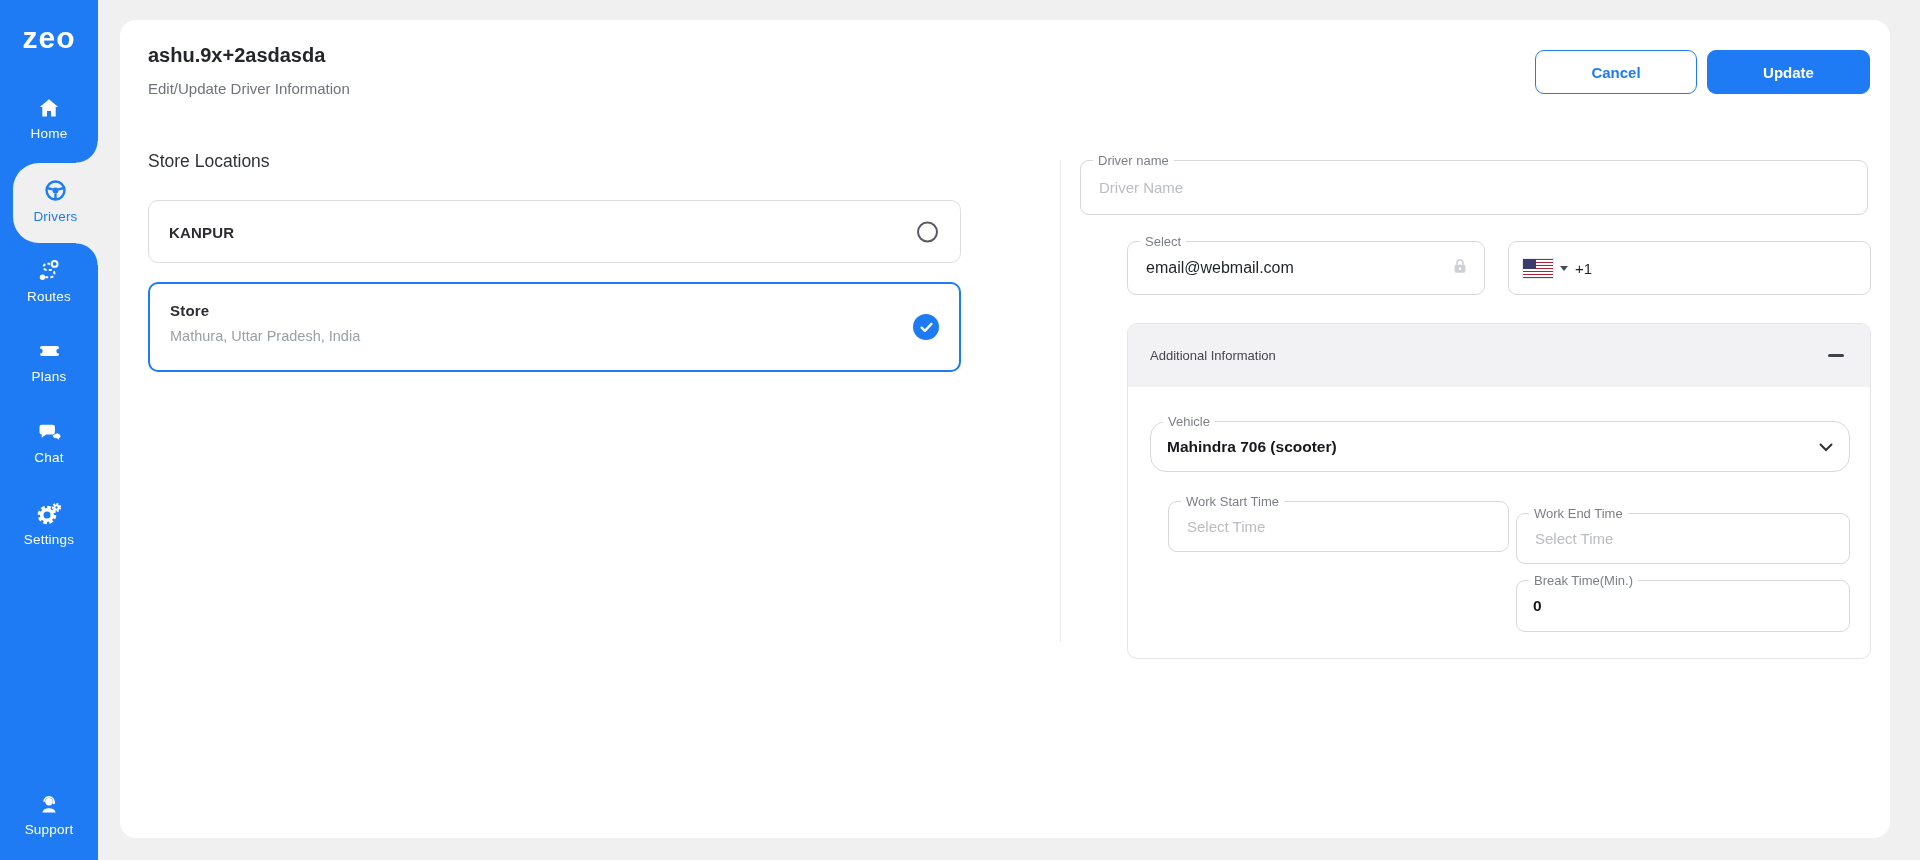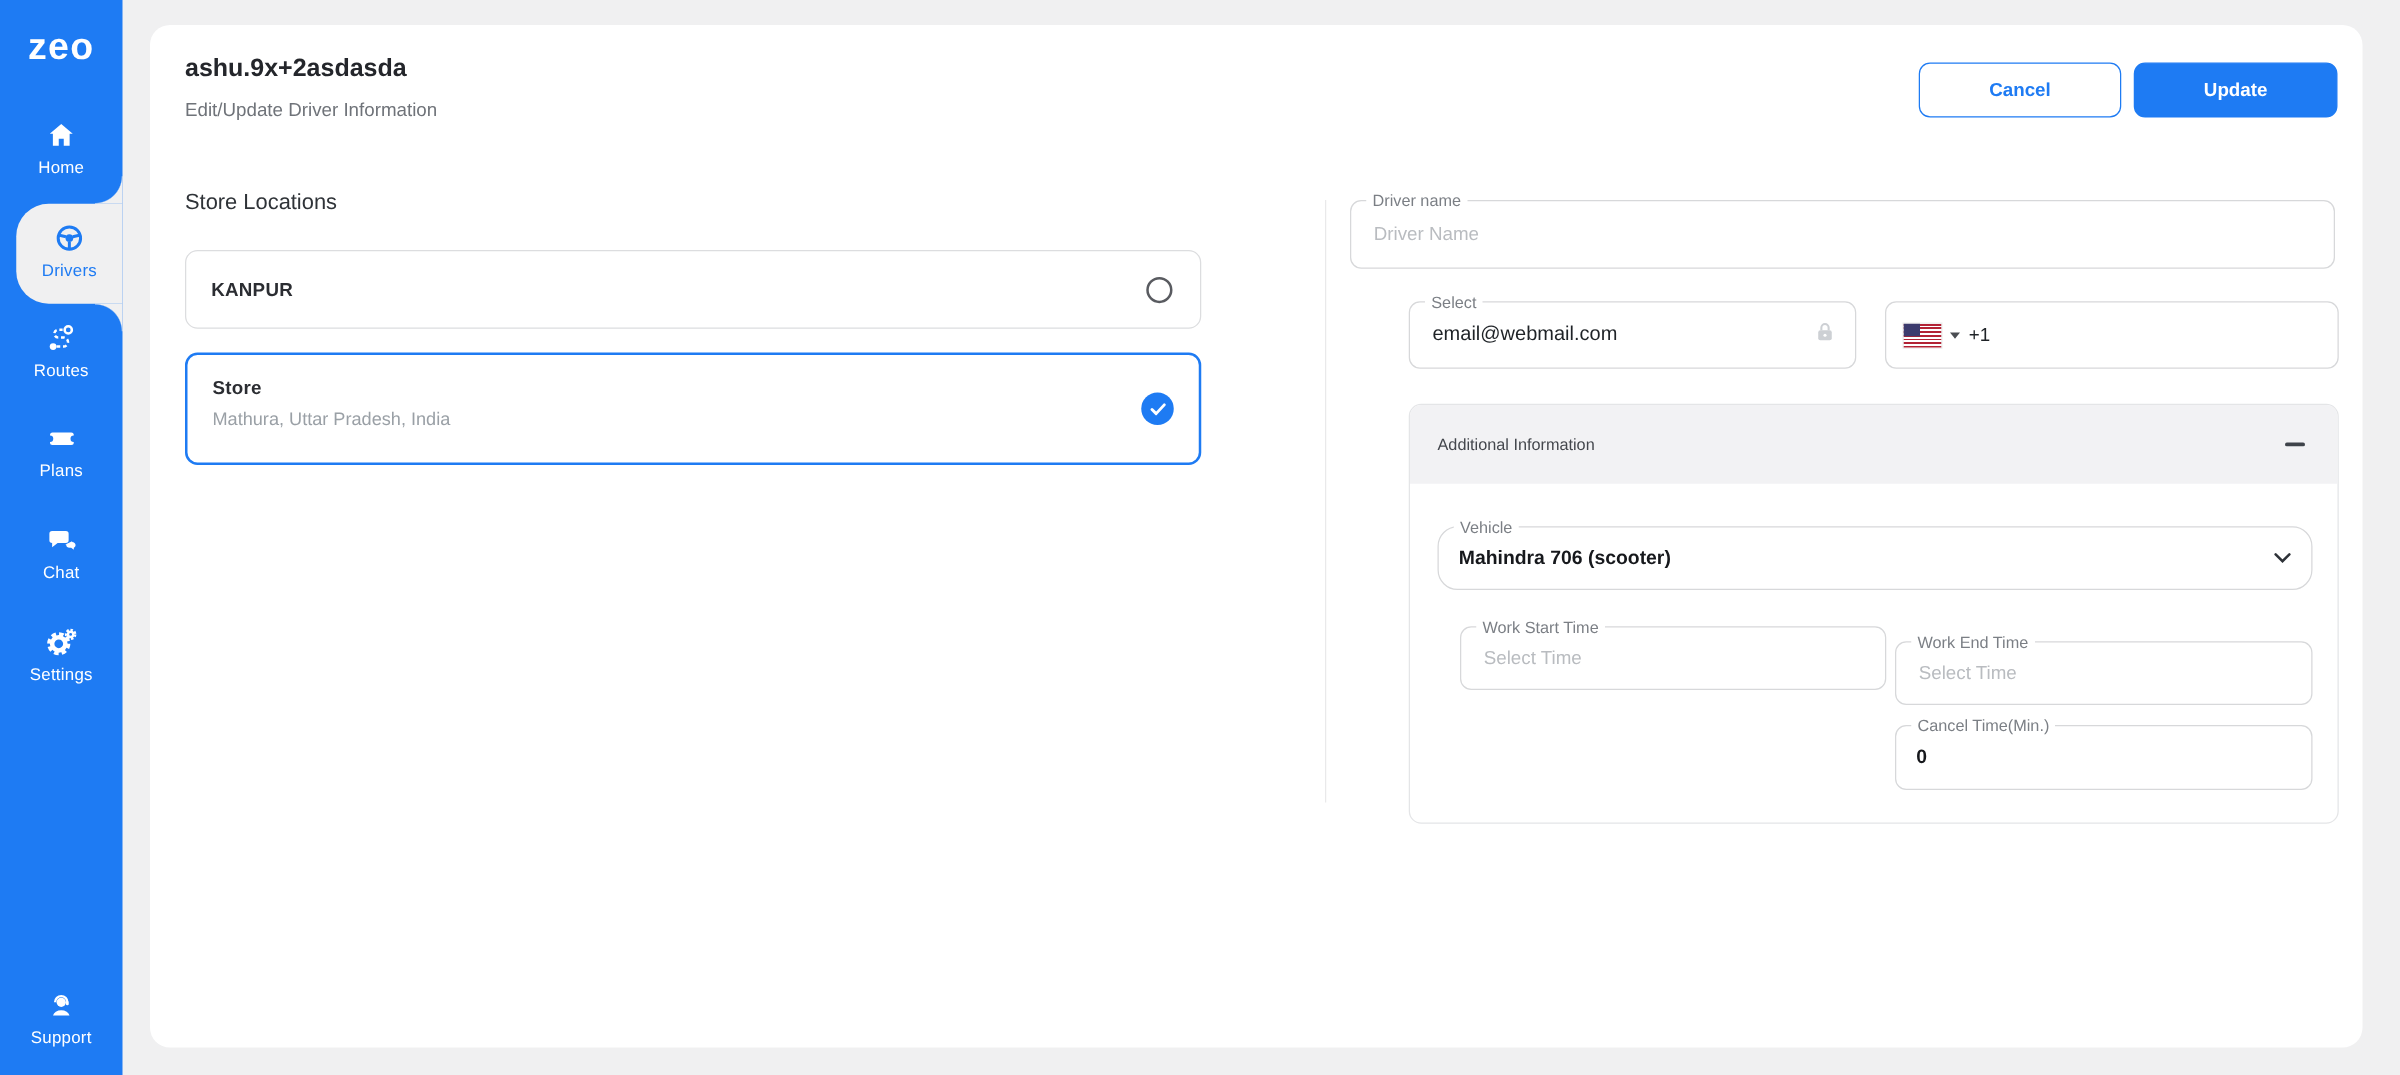--- a/index.html
+++ b/index.html
@@ -257,19 +257,19 @@
         <input type="text" placeholder="Select Time" style="">
       </div>
 
       <div class="outlined f-wend">
         <span class="flabel">Work End Time</span>
         <input type="text" placeholder="Select Time" style="">
       </div>
 
 
       <div class="outlined f-break">
-        <span class="flabel">Cancel Time(Min.)</span>
+        <span class="flabel">Break Time(Min.)</span>
         <input type="text" value="0" style="">
       </div>
     </div>
 
   </div>
 </div>
 
 </body></html>

